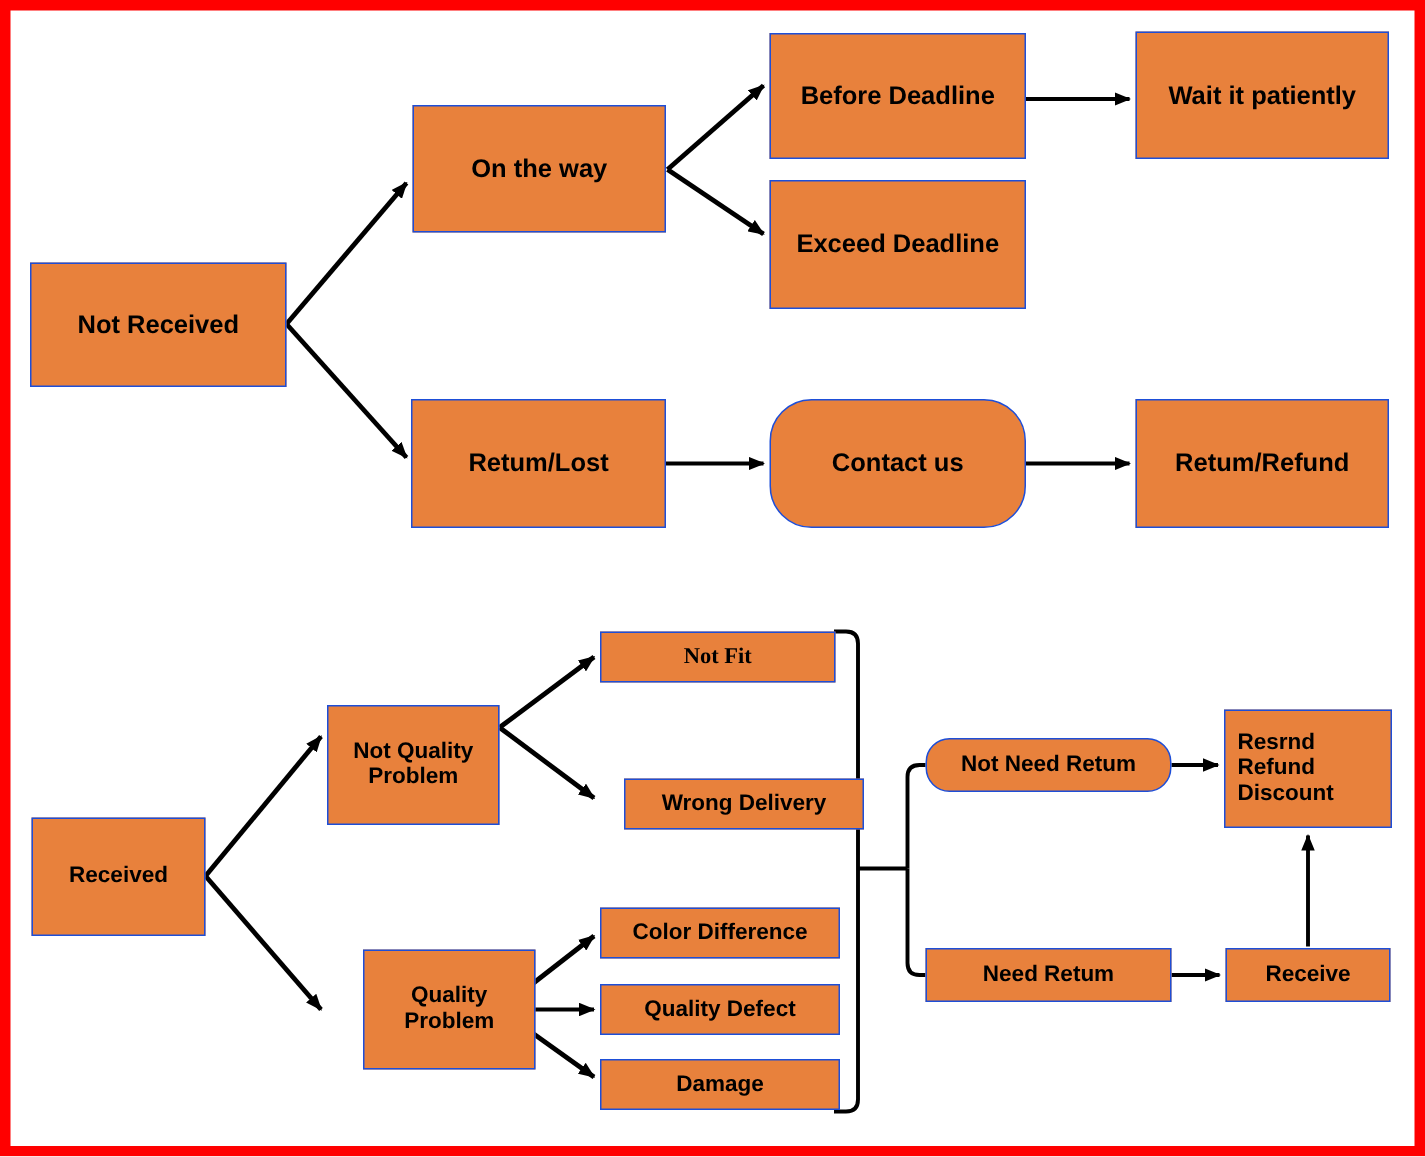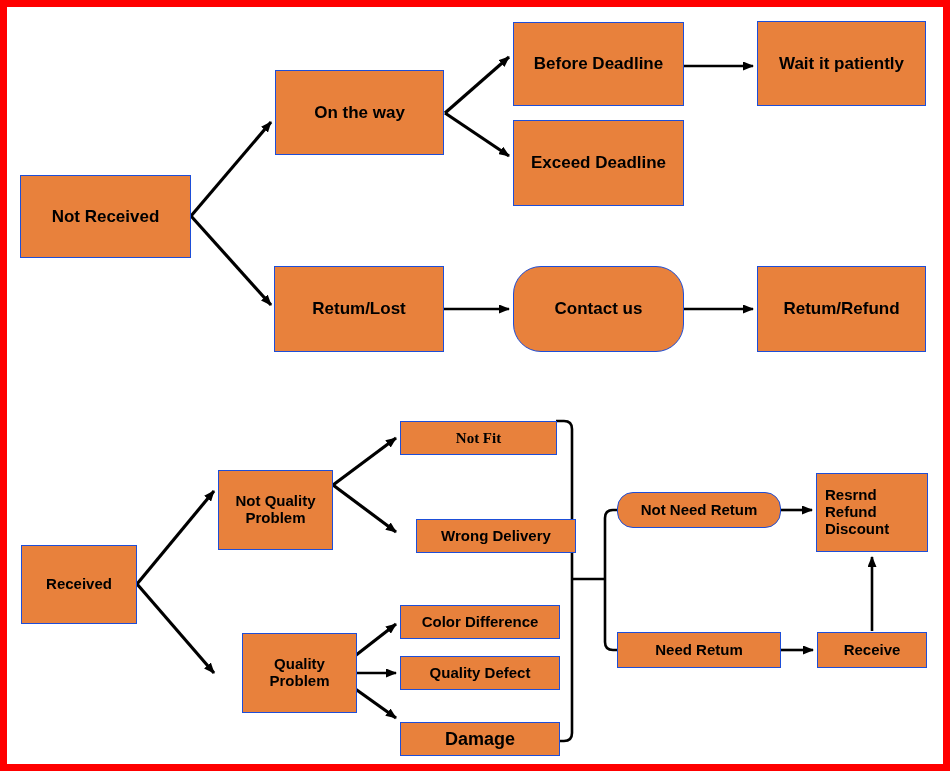--- a/index.html
+++ b/index.html
@@ -166,21 +166,21 @@
 Problem</div>
 
   <div class="node" style="left:400px; top:421px; width:157px; height:34px; font-size:15px;font-family:Liberation Serif, serif;">Not Fit</div>
 
   <div class="node" style="left:400px; top:519px; width:160px; height:34px; font-size:15px;margin-left:16px;">Wrong Delivery</div>
 
   <div class="node" style="left:400px; top:605px; width:160px; height:34px; font-size:15px;">Color Difference</div>
 
   <div class="node" style="left:400px; top:656px; width:160px; height:34px; font-size:15px;">Quality Defect</div>
 
-  <div class="node" style="left:400px; top:706px; width:160px; height:34px; font-size:18px;margin-top:16px;">Damage</div>
+  <div class="node" style="left:400px; top:706px; width:160px; height:34px; font-size:15px;">Damage</div>
 
   <div class="node" style="left:617px; top:492px; width:164px; height:36px; font-size:15px;border-radius:16px;">Not Need Retum</div>
 
   <div class="node" style="left:617px; top:632px; width:164px; height:36px; font-size:15px;">Need Retum</div>
 
   <div class="node" style="left:817px; top:632px; width:110px; height:36px; font-size:15px;">Receive</div>
 
   <div class="node left-align" style="left:816px; top:473px; width:112px; height:79px; font-size:15px;">Resrnd
 Refund
 Discount</div>

